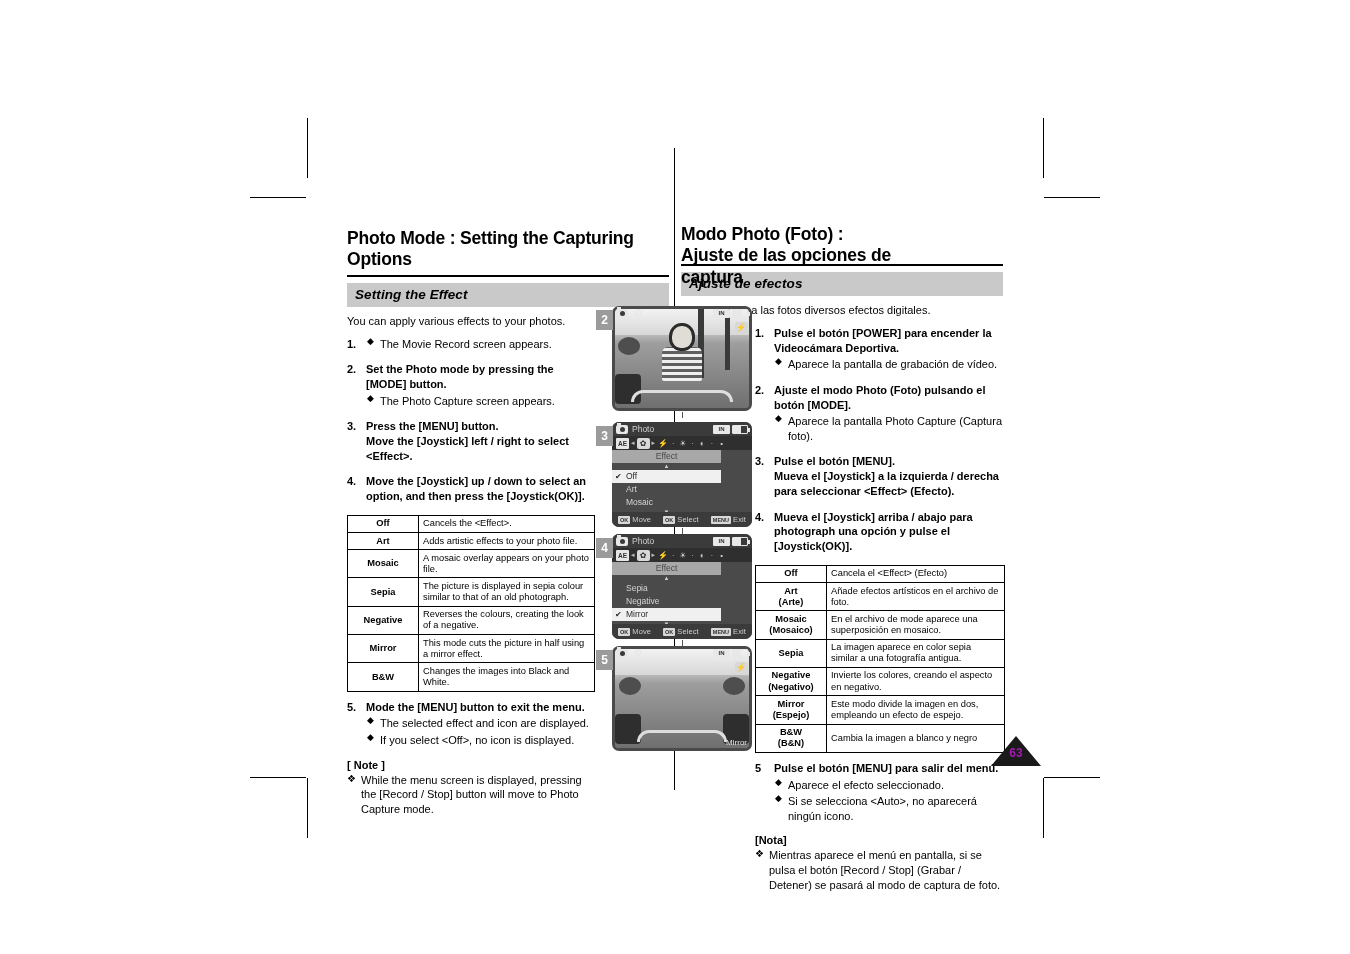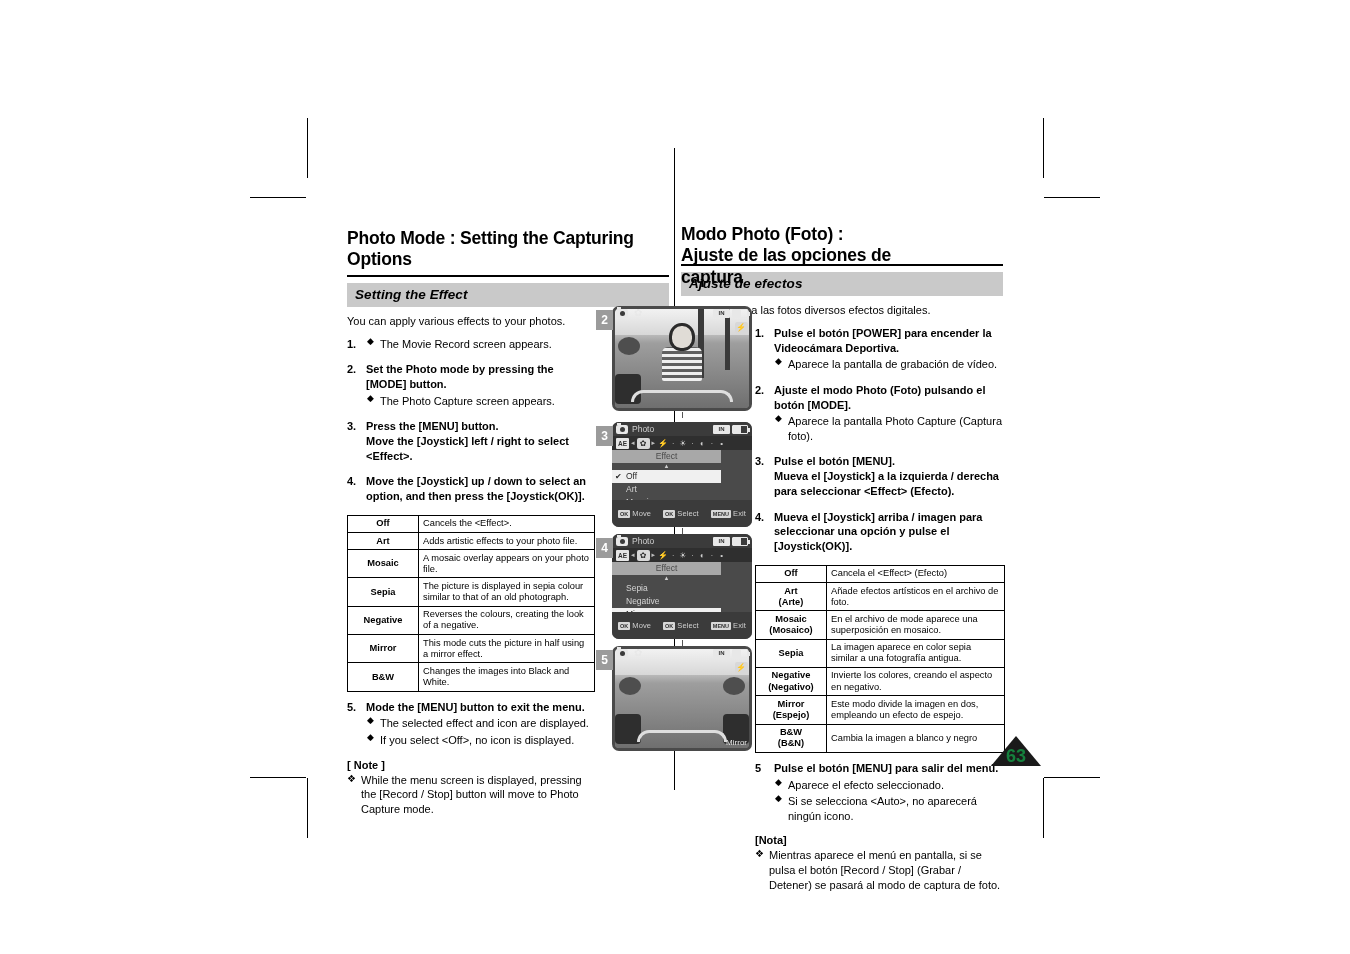--- a/index.html
+++ b/index.html
@@ -329,21 +329,21 @@
   .m-arrow { text-align:center; color:#cfcfcf; font-size:6px; height:7px; line-height:7px; }
   .m-item {
     height: 13px; line-height: 13px; font-size: 8.5px;
     color: #d5d5d5; padding-left: 14px; position: relative;
   }
   .m-item.sel { background: #f0f0f0; color: #2a2a2a; }
   .m-item .chk {
     position: absolute; left: 3px; top: 0; font-size: 8px;
   }
   .osd-bottom {
-    position: absolute; left: 0; right: 0; bottom: 0; height: 27px;
+    position: absolute; left: 0; right: 0; bottom: 0; height: 15px;
     background: #3b3b3b; display: flex; align-items: center;
     justify-content: space-around; z-index: 3;
     color: #cfcfcf; font-size: 7.5px;
   }
   .kb {
     background:#d8d8d8; color:#2f2f2f; font-size:5.5px; font-weight:bold;
     padding:1px 2px; border-radius:1px; margin-right:2px;
   }
   .osd-bottom span.lbl { letter-spacing:0.1px; }
   .bgrp { display:flex; align-items:center; }
@@ -366,22 +366,22 @@
     width: 0; height: 0;
     border-left: 25px solid transparent;
     border-right: 25px solid transparent;
     border-bottom: 30px solid #1a1a1a;
   }
   #pagenum-txt {
     position: absolute;
     left: 991px; top: 746px;
     width: 50px;
     text-align: center;
-    color: #15803d;
-    font-size: 18px;
+    color: #a21caf;
+    font-size: 12px;
     font-weight: bold;
     z-index: 3;
   }
 </style>
 </head>
 <body>
 
 <div id="page">
 
   <div class="crop h" style="left:250px; top:197px;"></div>
@@ -509,21 +509,21 @@
         </div>
         <div class="step">
           <div class="num">3.</div>
           <div class="body">
             <div class="lead">Pulse el botón [MENU].<br>Mueva el [Joystick] a la izquierda / derecha para seleccionar &lt;Effect&gt; (Efecto).</div>
           </div>
         </div>
         <div class="step">
           <div class="num">4.</div>
           <div class="body">
-            <div class="lead">Mueva el [Joystick] arriba / imagen para seleccionar una opción y pulse el [Joystick(OK)].</div>
+            <div class="lead">Mueva el [Joystick] arriba / abajo para photograph una opción y pulse el [Joystick(OK)].</div>
           </div>
         </div>
       </div>
     <div class="tbl-wrap">
       <table class="opts">
         <tbody id="es-tbody">
             <tr>
               <td class="k">Off</td>
               <td>Cancela el &lt;Effect&gt; (Efecto)</td>
             </tr>

